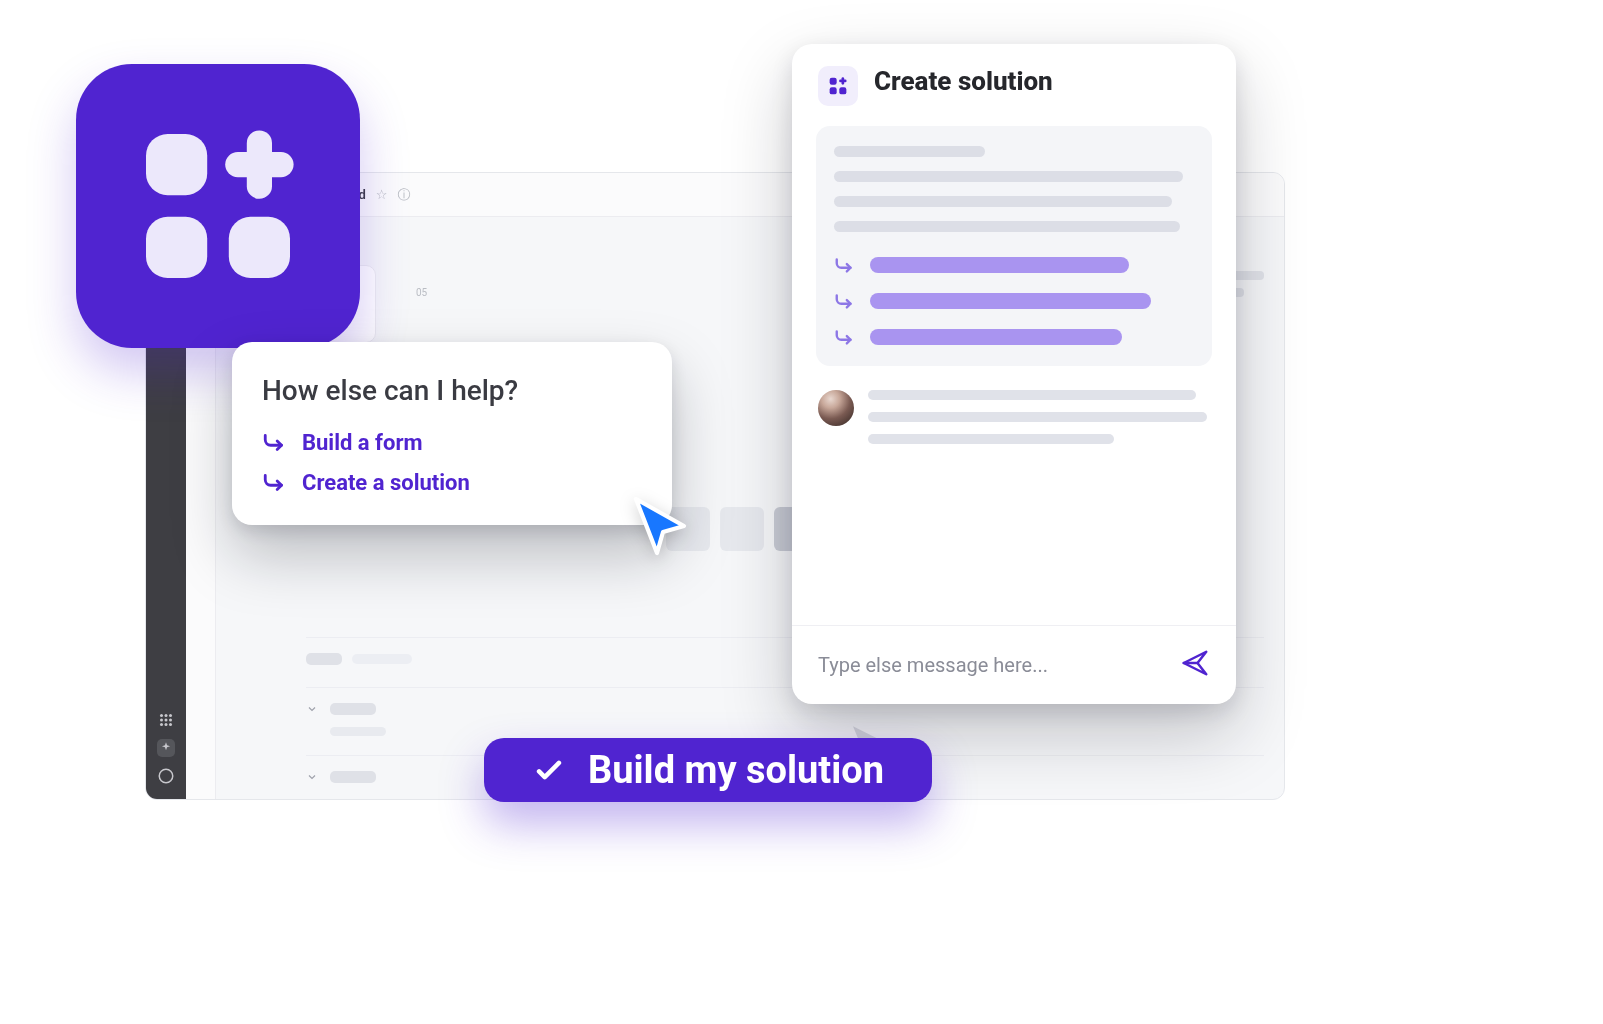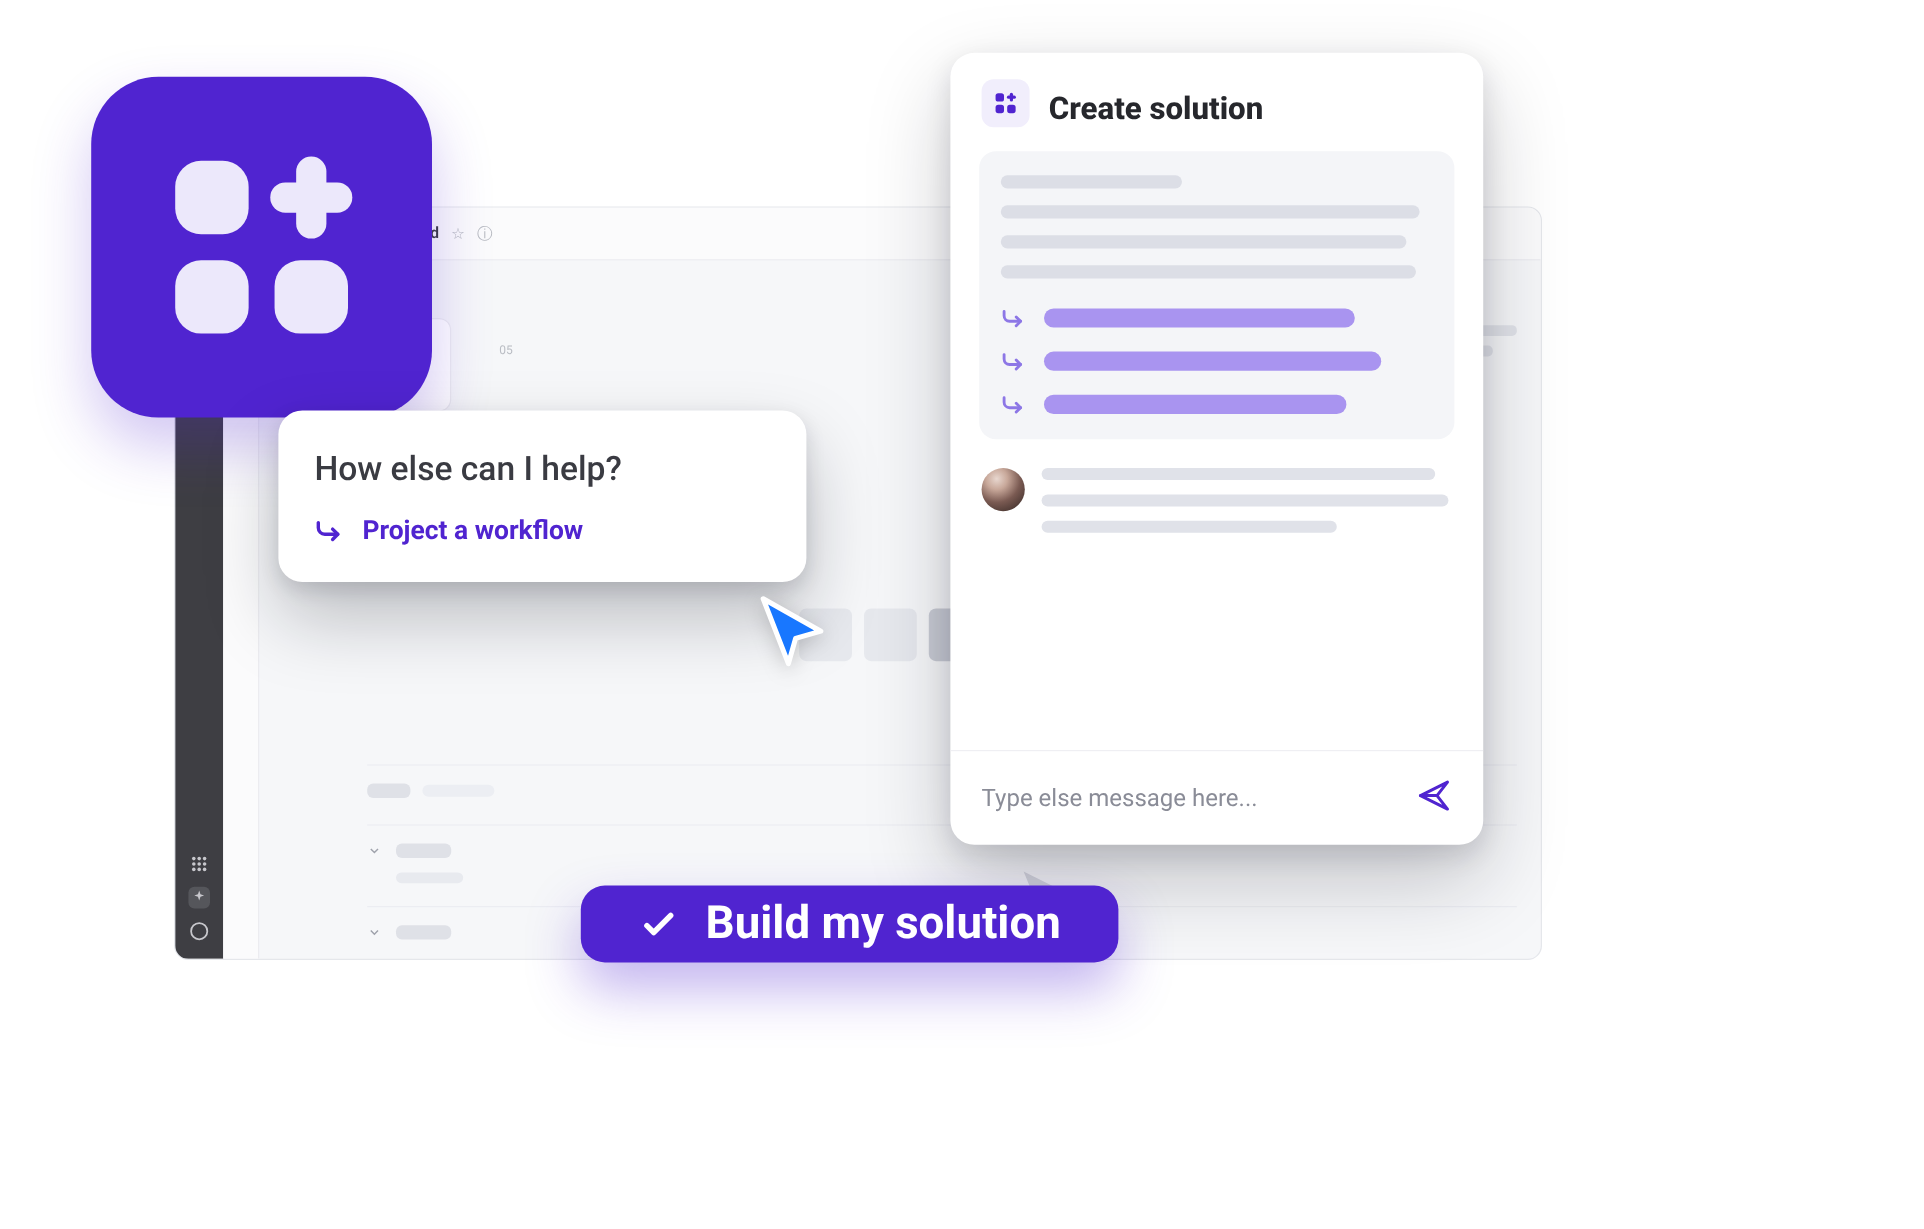--- a/index.html
+++ b/index.html
@@ -112,21 +112,21 @@
   
   .chat-panel {
     position: absolute; left: 792px; top: 44px;
     width: 444px; height: 660px;
     background: #ffffff; border-radius: 20px;
     box-shadow: 0 30px 70px rgba(16,18,32,.22), 0 8px 22px rgba(16,18,32,.12);
     display: flex; flex-direction: column;
     overflow: hidden;
   }
   .chat-header {
-    display: flex; align-items: flex-end; gap: 16px;
+    display: flex; align-items: flex-start; gap: 16px;
     padding: 22px 26px 10px 26px;
   }
   .chat-header .logo {
     width: 40px; height: 40px; border-radius: 10px; background: #f1eefc;
     display:flex; align-items:center; justify-content:center;
   }
   .chat-header .title { font-size: 26px; font-weight: 800; color: #26272c; }
   .chat-body { flex: 1; padding: 10px 24px 0 24px; }
   .ai-block {
     background: #f4f5f8; border-radius: 14px; padding: 20px 18px 18px 18px;
@@ -295,21 +295,28 @@
   </svg>
 </div>
 
 <div class="help-popover">
   <div class="help-title">How else can I help?</div>
   <div class="suggestion">
     <svg class="arrow" width="26" height="26" viewBox="0 0 24 24" fill="none" stroke="currentColor" stroke-width="2.6" stroke-linecap="round" stroke-linejoin="round">
         <path d="M3 6v4a5 5 0 0 0 5 5h10"></path>
         <path d="M14 11l4 4-4 4"></path>
       </svg>
-    <span class="text">Project a workflow</span>
+    <span class="text">Build a form</span>
+  </div>
+  <div class="suggestion">
+    <svg class="arrow" width="26" height="26" viewBox="0 0 24 24" fill="none" stroke="currentColor" stroke-width="2.6" stroke-linecap="round" stroke-linejoin="round">
+        <path d="M3 6v4a5 5 0 0 0 5 5h10"></path>
+        <path d="M14 11l4 4-4 4"></path>
+      </svg>
+    <span class="text">Create a solution</span>
   </div>
 </div>
 
 <svg class="cursor" viewBox="0 0 24 24">
   <path d="M4 3 L20 12 L13 14 L11 21 Z" fill="currentColor" stroke="#ffffff" stroke-width="1.4" stroke-linejoin="round"></path>
 </svg>
 
 <div class="chat-panel">
   <div class="chat-header">
     <span class="logo">

